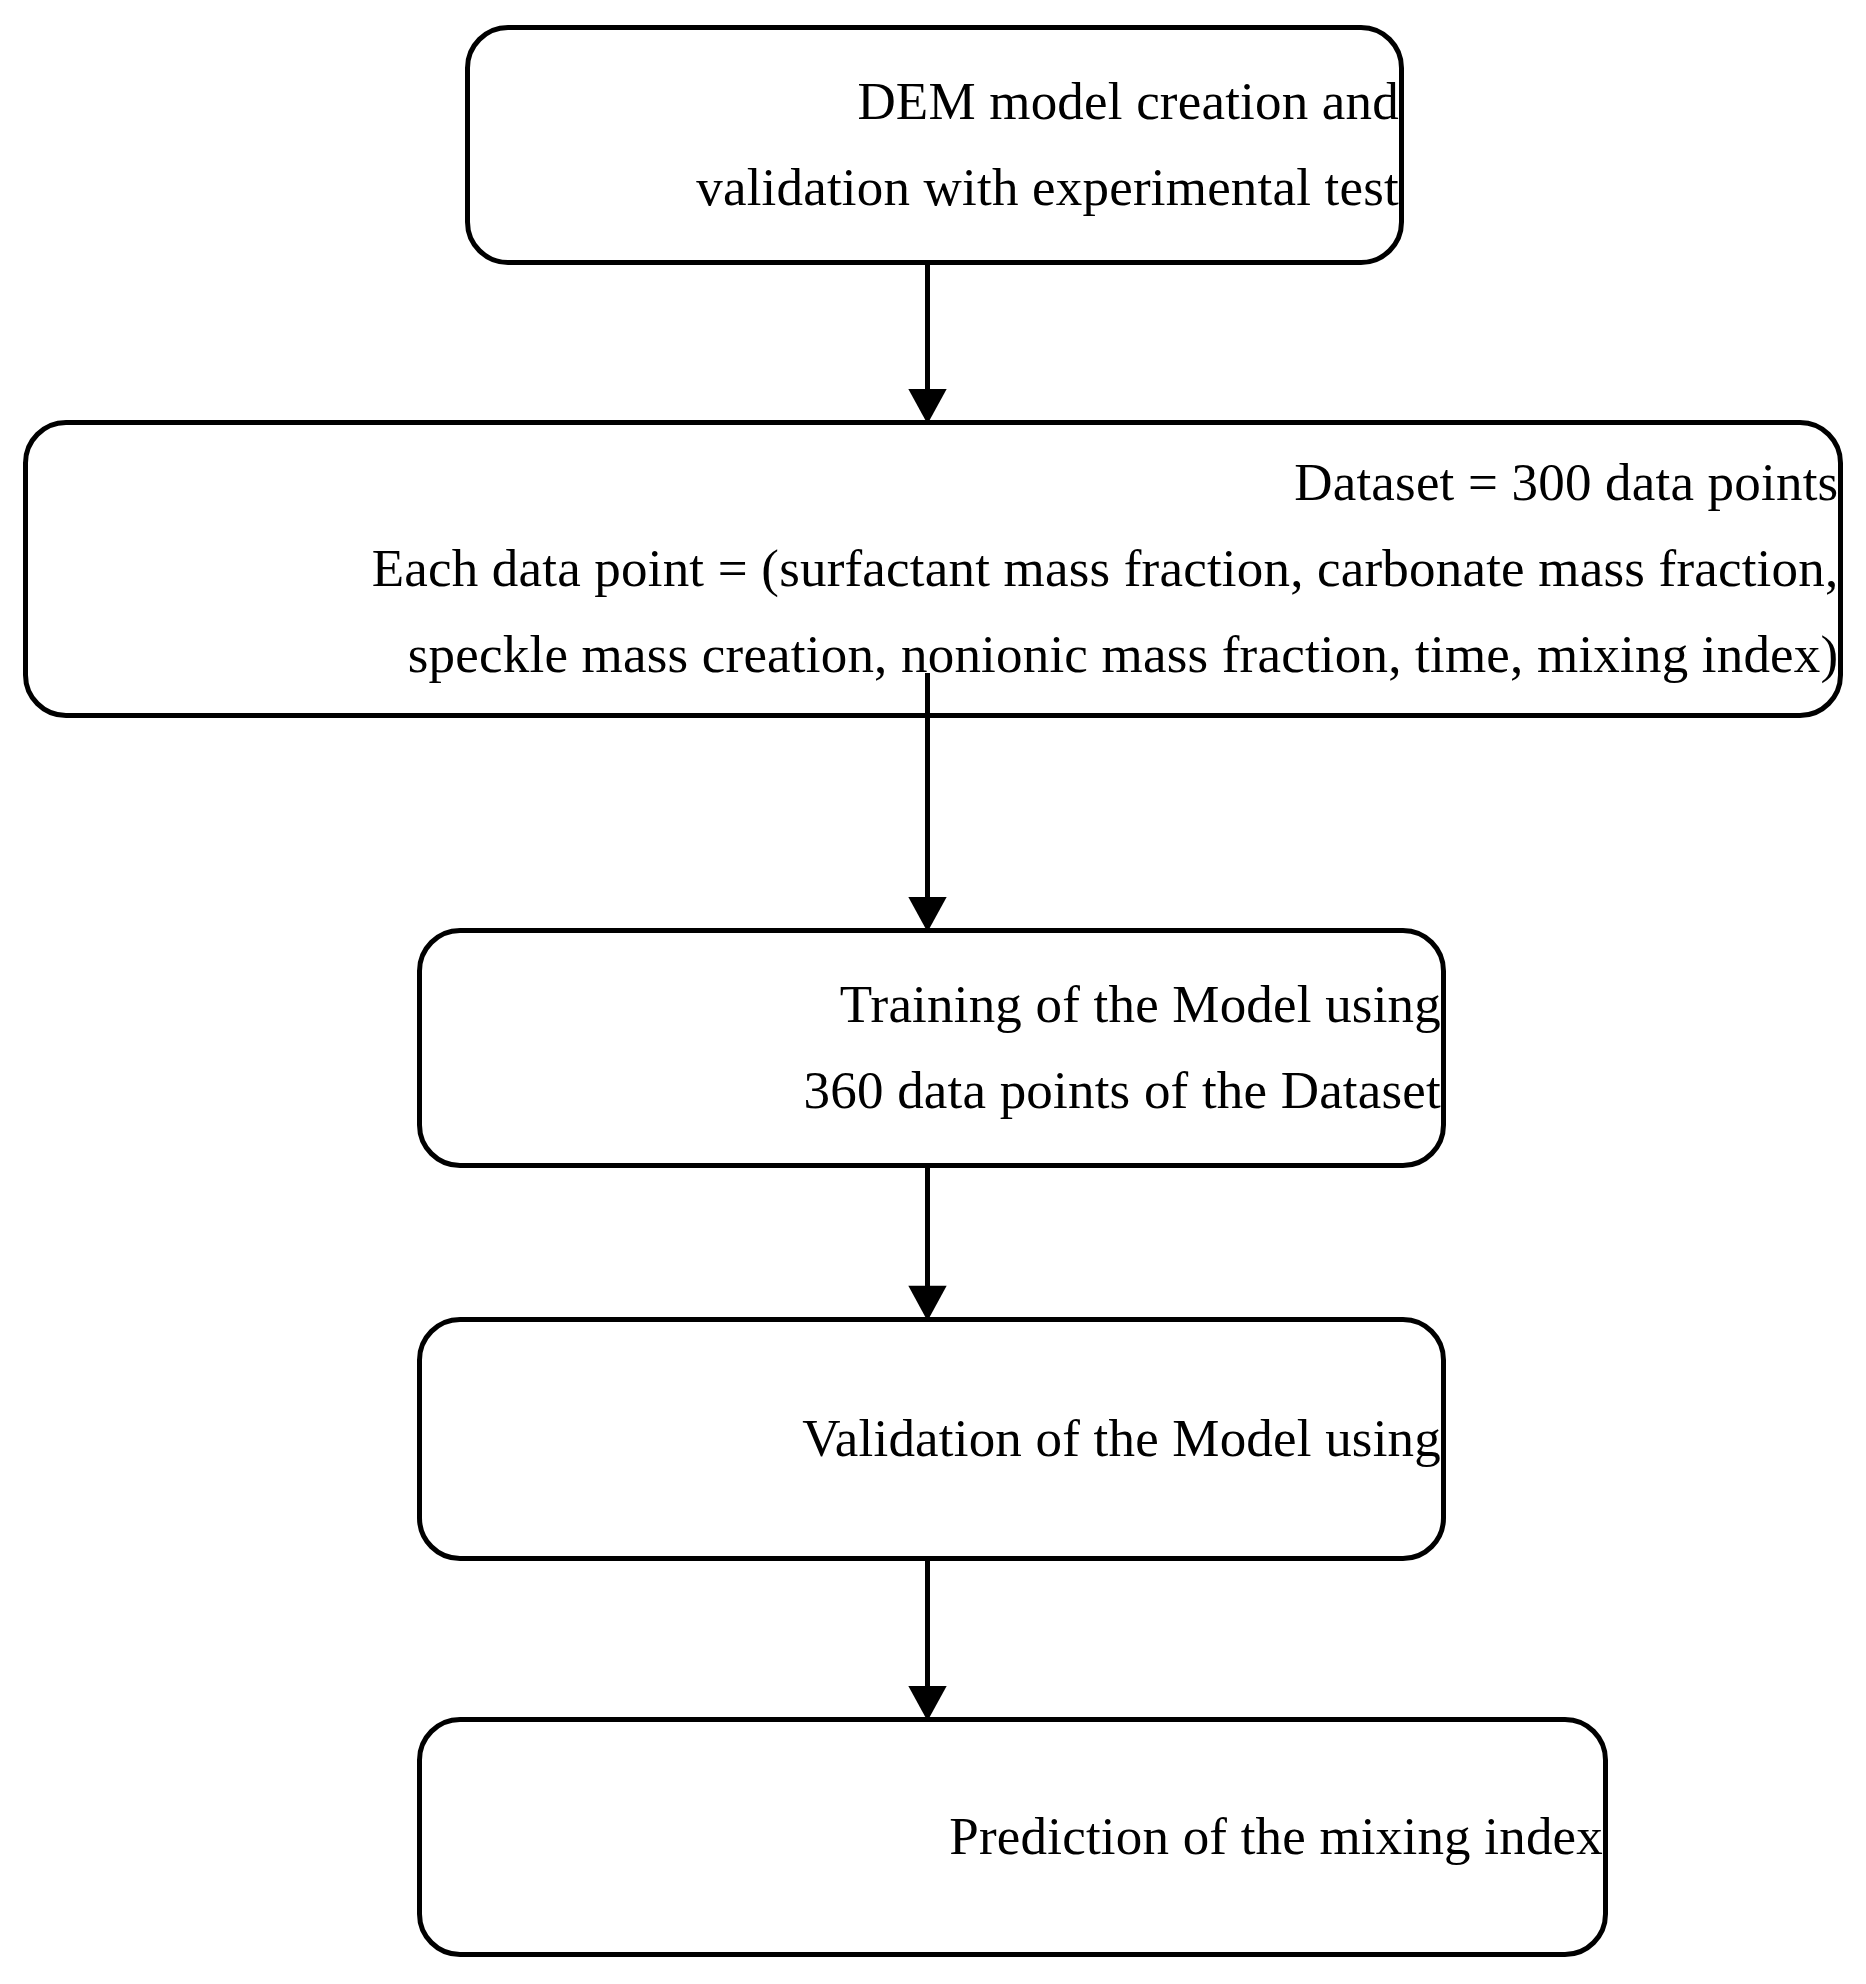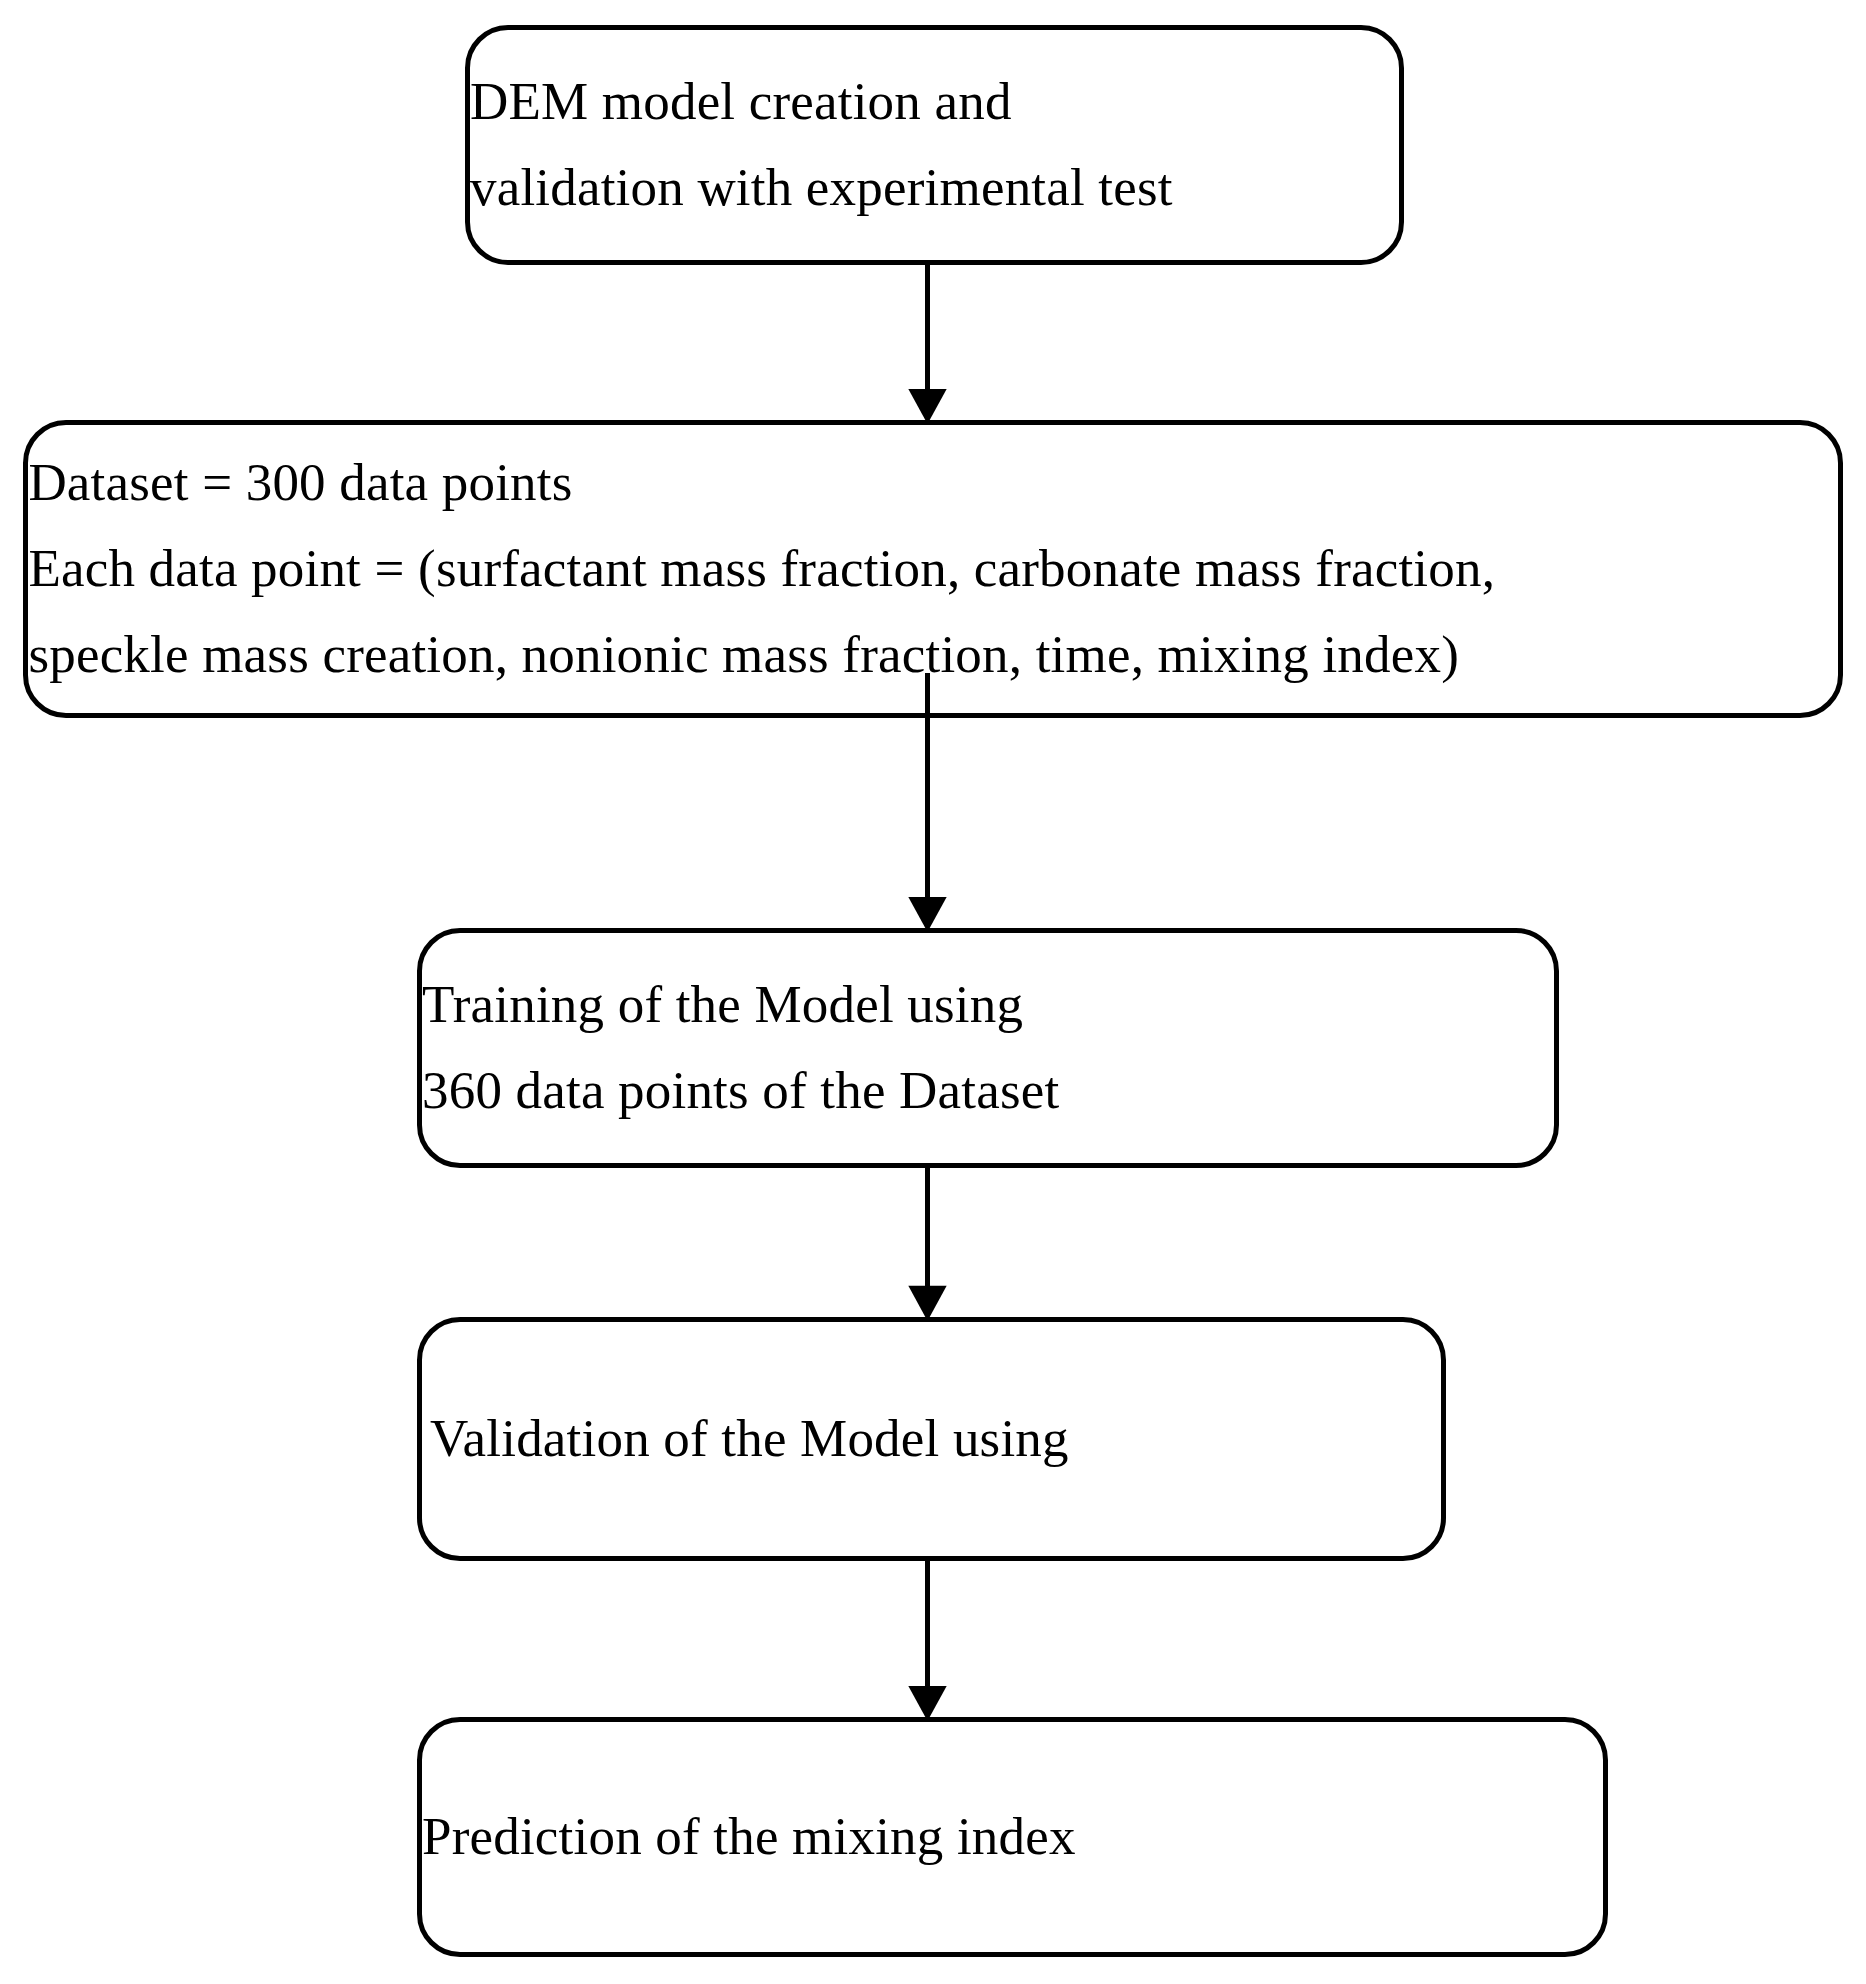--- a/index.html
+++ b/index.html
@@ -20,36 +20,36 @@
     height: 1985px;
   }
   .node {
     position: absolute;
     box-sizing: border-box;
     border: 5.8px solid #000000;
     border-radius: 43px;
     background: #ffffff;
     display: flex;
     flex-direction: column;
-    align-items: flex-start;
+    align-items: flex-end;
     justify-content: center;
     text-align: center;
   }
   .node .line {
     display: block;
     white-space: nowrap;
     font-size: 53px;
     line-height: 1.62;
     letter-spacing: 0.2px;
   }
 
   
   #node-dem        { left: 465px;  top: 25px;   width: 939px; height: 240px; }
   #node-dataset    { left: 23.4px;   top: 420px;  width: 1820px; height: 298px; }
-  #node-training   { left: 417px;  top: 928px; width: 1142px; height: 240px; }
+  #node-training   { left: 417px;  top: 928px; width: 1029px; height: 240px; }
   #node-validation { left: 417px;  top: 1317px; width: 1029px; height: 244px; padding-left: 8px; }
   #node-prediction { left: 417px;  top: 1717px; width: 1191px; height: 240px; }
 
   
   .connector {
     position: absolute;
     width: 75px;
     display: block;
   }
   #arrow-1 { left: 890px; top: 264px;  height: 160px; }

